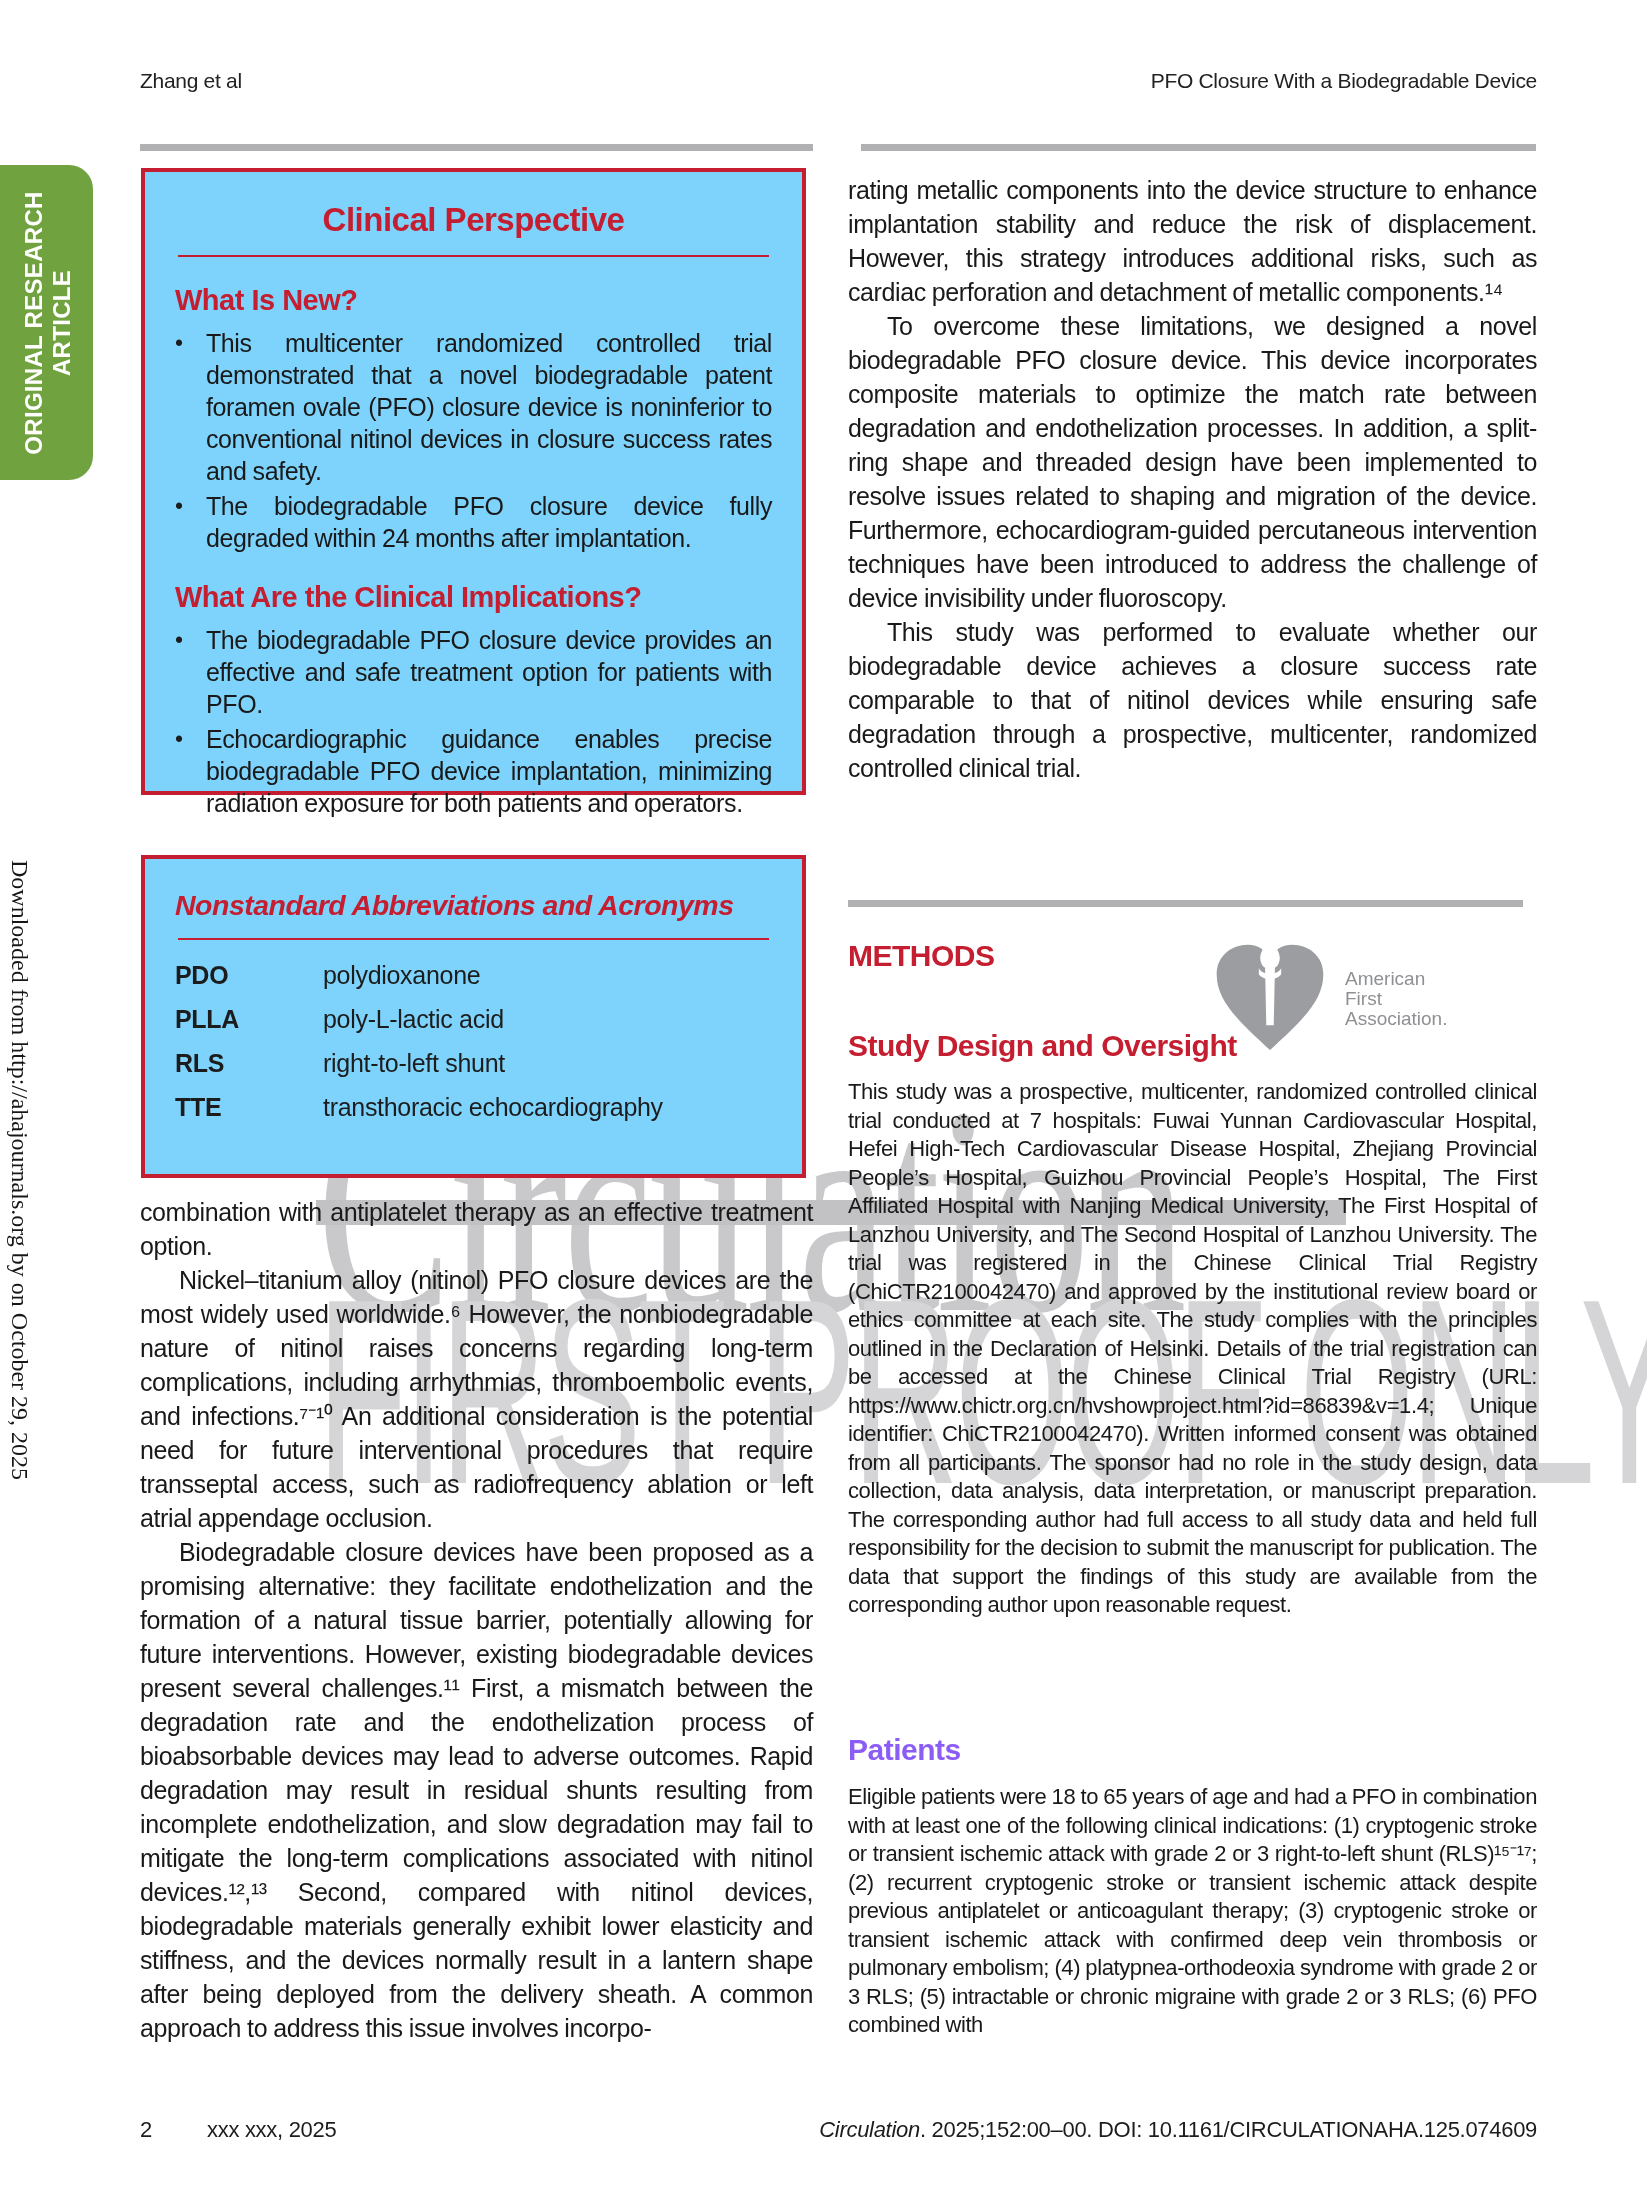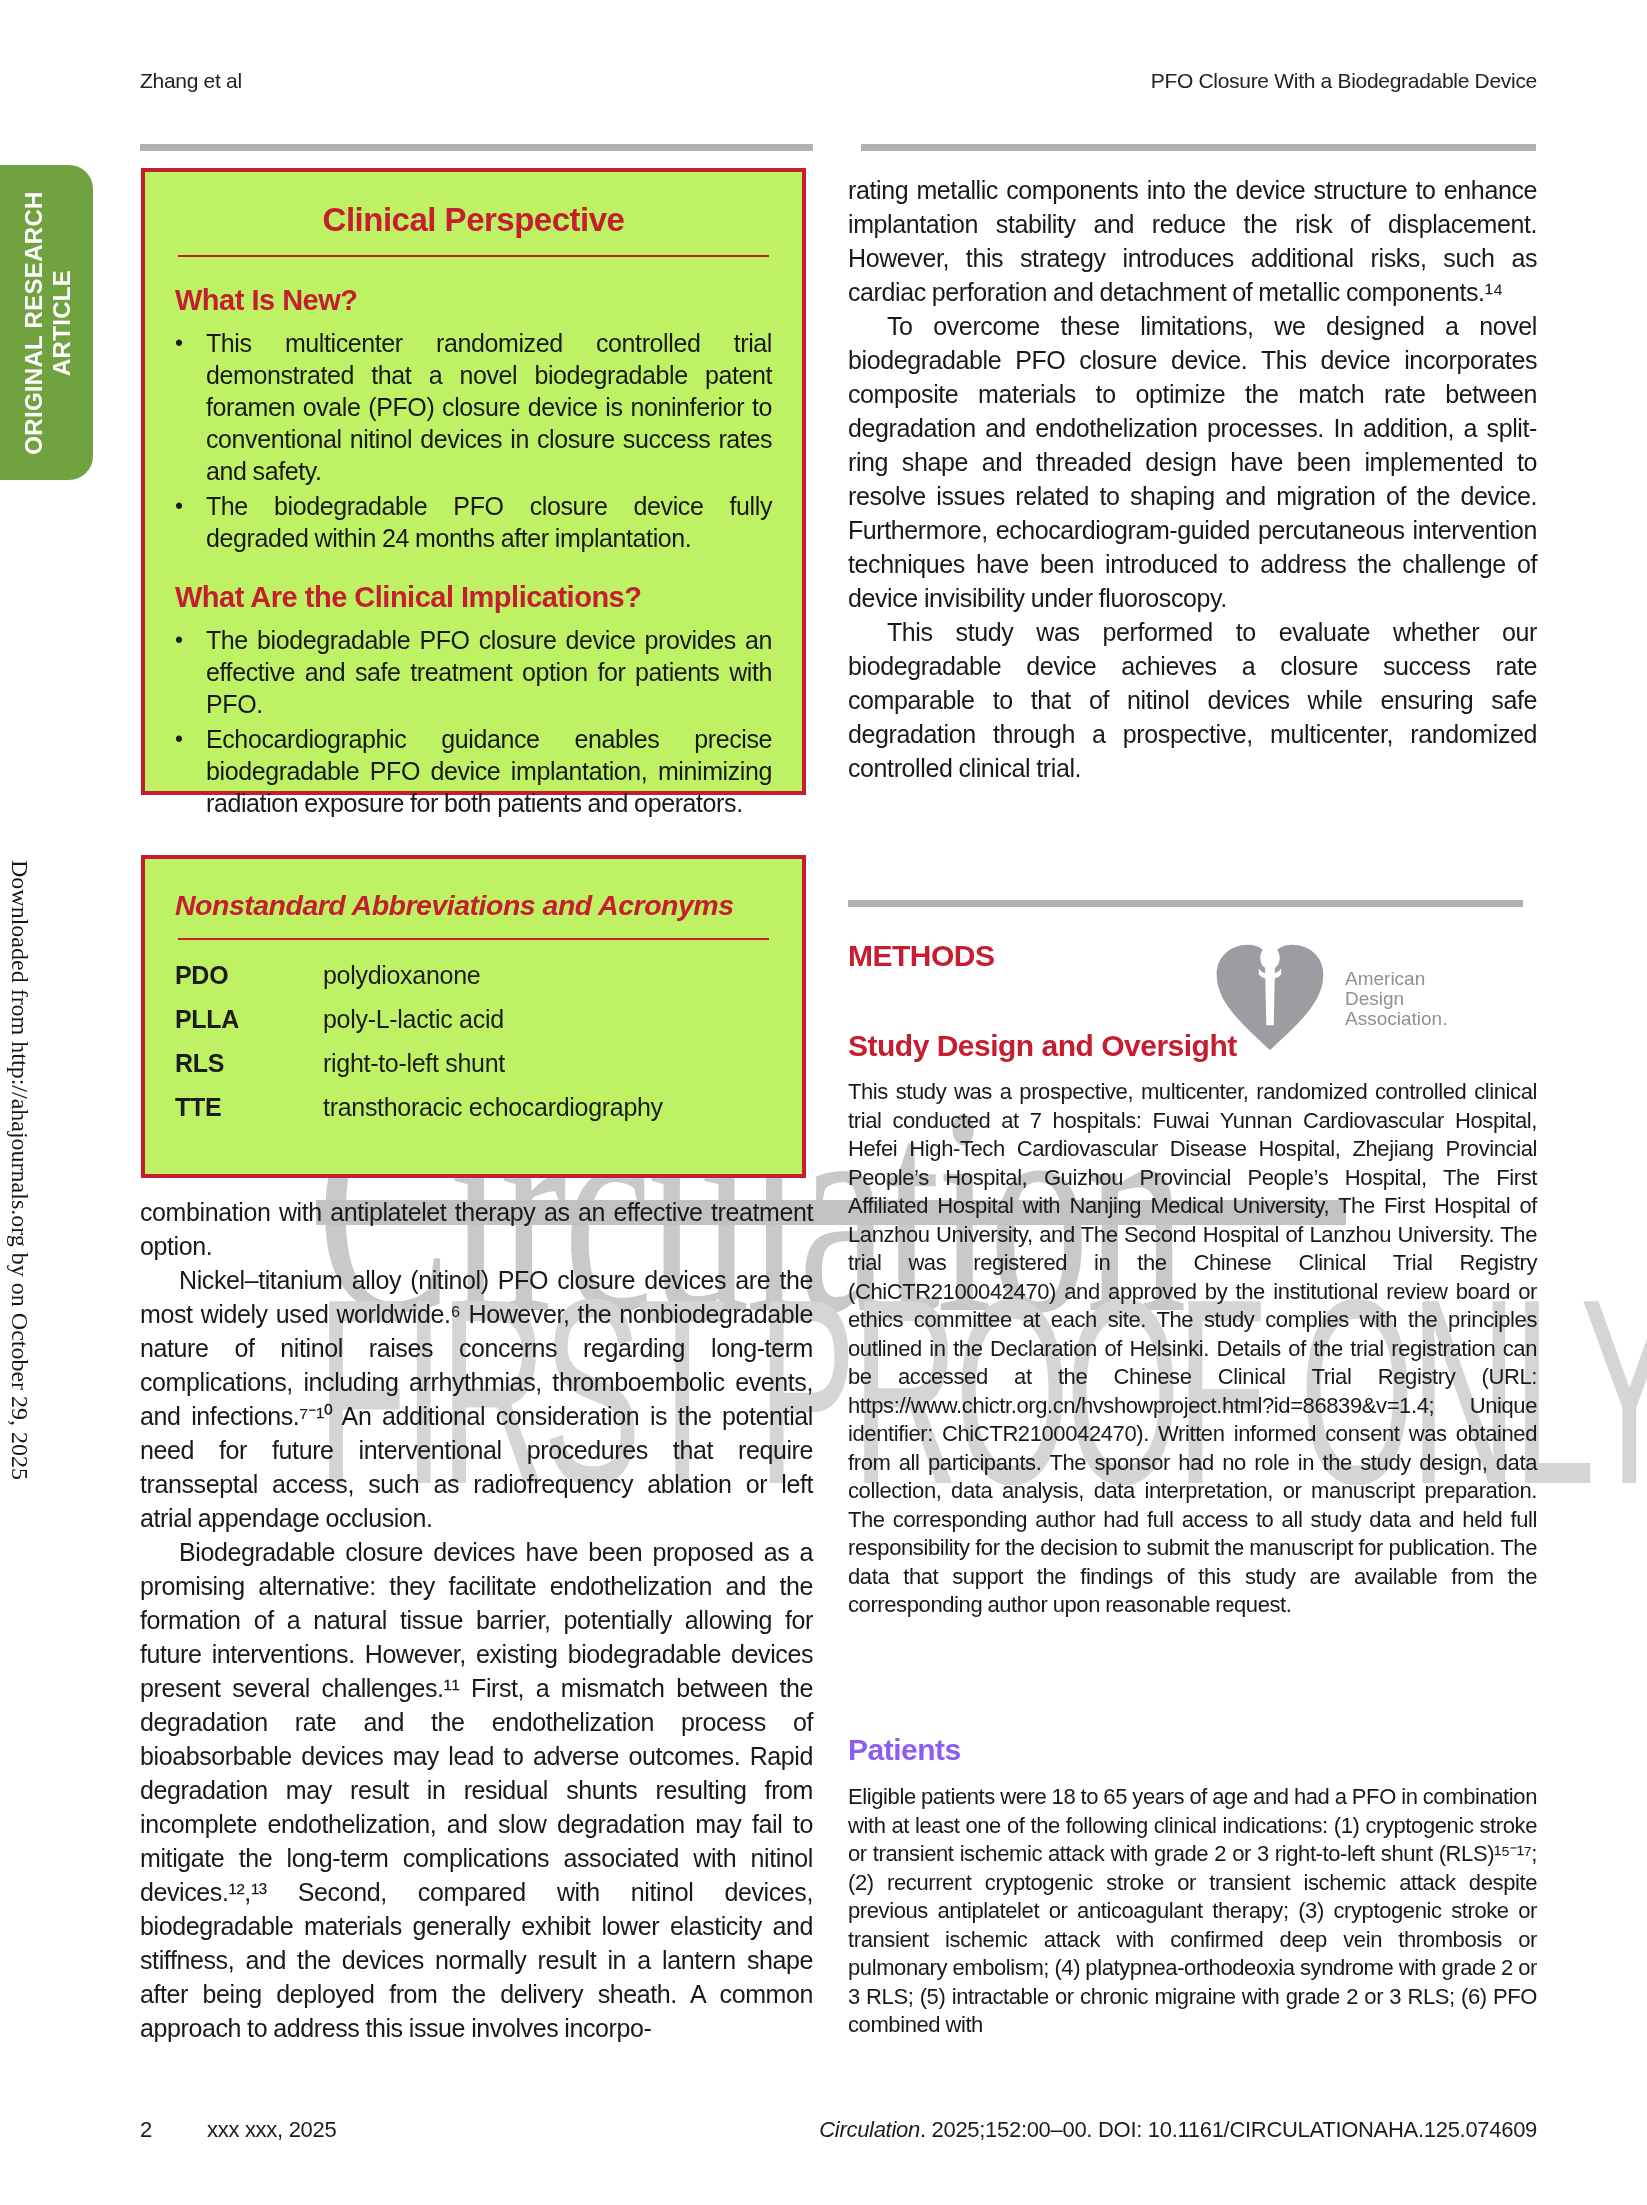--- a/index.html
+++ b/index.html
@@ -21,21 +21,21 @@
   #colbar-right{left:861px;width:675px;}
 
   
   #side-tab{position:absolute;left:0;top:165px;width:93px;height:315px;background:#70a23f;border-radius:0 24px 24px 0;z-index:2;}
   #side-tab .rot{position:absolute;left:50%;top:50%;transform:translate(-50%,-50%) rotate(-90deg);text-align:center;color:#fff;font-weight:bold;font-size:24px;line-height:27.5px;letter-spacing:0.3px;white-space:nowrap;}
 
   
   #dl-note{position:absolute;left:33px;top:860px;transform:rotate(90deg);transform-origin:0 0;font-family:"Liberation Serif",serif;font-size:24px;color:#161616;white-space:nowrap;z-index:2;}
 
   
-  .redbox{position:absolute;left:141px;width:665px;background:#bef264;border:4.8px solid #c41e30;box-sizing:border-box;z-index:2;padding:15px 30px 16px 30px;}
+  .redbox{position:absolute;left:141px;width:665px;background:#7dd3fc;border:4.8px solid #c41e30;box-sizing:border-box;z-index:2;padding:15px 30px 16px 30px;}
   #box-cp{top:168px;height:627px;}
   #box-abbr{top:855px;height:323px;}
   .cp-title{color:#c41e30;font-weight:bold;font-size:33px;letter-spacing:-0.5px;text-align:center;margin-top:13.7px;}
   .red-rule{border:none;border-top:2.6px solid #c41e30;margin:16px 3.2px 0 3.2px;}
   .cp-head{color:#c41e30;font-weight:bold;font-size:29px;letter-spacing:-0.5px;margin:27.5px 0 9.5px 0;}
   ul.cp-list{list-style:none;margin:0;padding:0;}
   ul.cp-list li{display:flex;margin:0 0 3.2px 0;}
   .blt{width:31px;flex:0 0 31px;font-size:23px;line-height:32px;}
   .blt-text{flex:1;font-size:25px;line-height:32px;text-align:justify;letter-spacing:-0.4px;word-spacing:-0.5px;color:#191919;}
   .abbr-title{color:#c41e30;font-weight:bold;font-size:28.5px;letter-spacing:-0.5px;margin-top:15px;font-style:italic;}
@@ -161,21 +161,21 @@
 
   <div id="aha-logo">
     <svg width="124" height="124" viewBox="0 0 100 100">
       <path d="M50,92 C24,68 7,52 7,31 C7,16 19,7 32,7 C41,7 47,12 50,18 C53,12 59,7 68,7 C81,7 93,16 93,31 C93,52 76,68 50,92 Z" fill="#9c9da0"></path>
       <path d="M50,0 C45,10 40,15 43,22 C45,28 55,28 57,22 C60,15 55,10 50,0 Z" fill="#ffffff"></path>
       <path d="M46,24 L54,24 L53,72 L47,72 Z" fill="#ffffff"></path>
       <path d="M41,26 C44,32 56,32 59,26 L59,31 C55,36 45,36 41,31 Z" fill="#ffffff"></path>
     </svg>
     <div id="aha-text">
       <span>American</span>
-      <span>Design</span>
+      <span>First</span>
       <span>Association.</span>
     </div>
   </div>
 
   <div id="methods-sub">Study Design and Oversight</div>
   <div class="bodyblock" id="methods-body">
     <p class="m-body">This study was a prospective, multicenter, randomized controlled clinical trial conducted at 7 hospitals: Fuwai Yunnan Cardiovascular Hospital, Hefei High-Tech Cardiovascular Disease Hospital, Zhejiang Provincial People’s Hospital, Guizhou Provincial People’s Hospital, The First Affiliated Hospital with Nanjing Medical University, The First Hospital of Lanzhou University, and The Second Hospital of Lanzhou University. The trial was registered in the Chinese Clinical Trial Registry (ChiCTR2100042470) and approved by the institutional review board or ethics committee at each site. The study complies with the principles outlined in the Declaration of Helsinki. Details of the trial registration can be accessed at the Chinese Clinical Trial Registry (URL: https://www.chictr.org.cn/hvshowproject.html?id=86839&amp;v=1.4; Unique identifier: ChiCTR2100042470). Written informed consent was obtained from all participants. The sponsor had no role in the study design, data collection, data analysis, data interpretation, or manuscript preparation. The corresponding author had full access to all study data and held full responsibility for the decision to submit the manuscript for publication. The data that support the findings of this study are available from the corresponding author upon reasonable request.</p>
   </div>
 
   <div id="patients-head">Patients</div>

